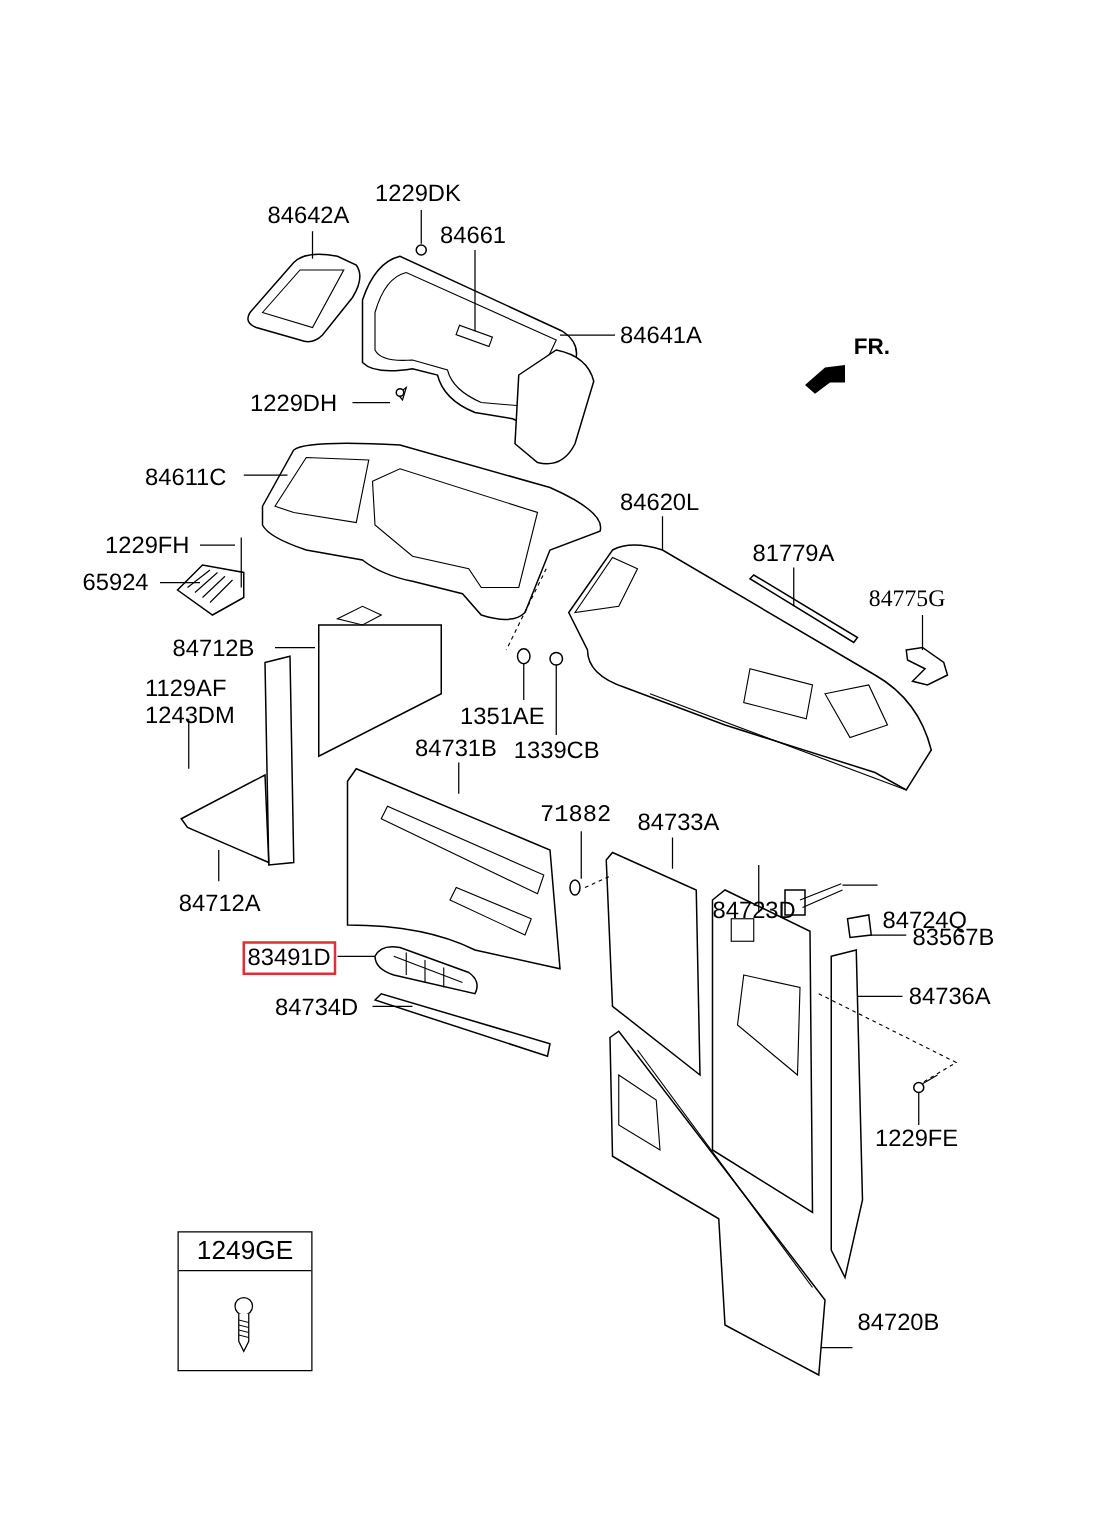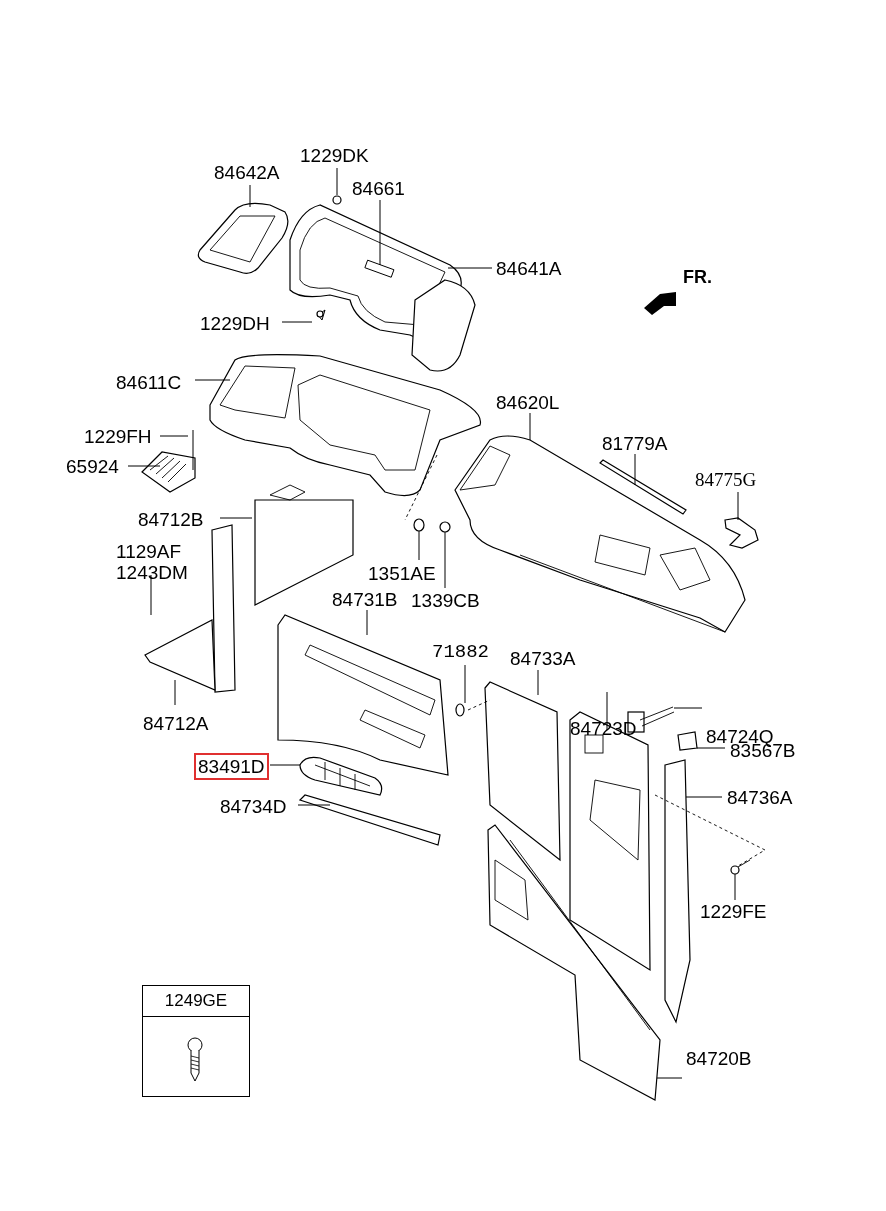--- a/index.html
+++ b/index.html
@@ -3,21 +3,21 @@
 <meta charset="utf-8">
 <style>
   html, body { margin:0; padding:0; background:#ffffff; }
   body { width:886px; height:1211px; position:relative; overflow:hidden;
          font-family:"Liberation Sans", sans-serif; }
   #diagram { position:absolute; left:0; top:0; width:886px; height:1211px; }
   .lbl { position:absolute; font-size:19px; color:#000; white-space:nowrap; line-height:1; }
   .hl { outline:2px solid #e03030; outline-offset:2px; }
   .fr { font-size:18px; font-weight:bold; }
   .legend-box { position:absolute; left:142px; top:985px; width:106px; height:110px; border:1px solid #000; }
-  .legend-box .head { height:30px; border-bottom:1px solid #000; text-align:center; font-size:17px; line-height:30px; }
+  .legend-box .head { height:30px; border-bottom:1px solid #000; text-align:center; font-size:21px; line-height:30px; }
   svg .p { fill:#fff; stroke:#000; stroke-width:1.2; }
   svg .t { fill:none; stroke:#000; stroke-width:0.9; }
   svg .ld { fill:none; stroke:#000; stroke-width:1; }
   svg .dash { fill:none; stroke:#000; stroke-width:0.9; stroke-dasharray:3 3; }
 </style>
 </head>
 <body>
 
 <svg id="diagram" viewBox="0 0 886 1211" xmlns="http://www.w3.org/2000/svg">
 

